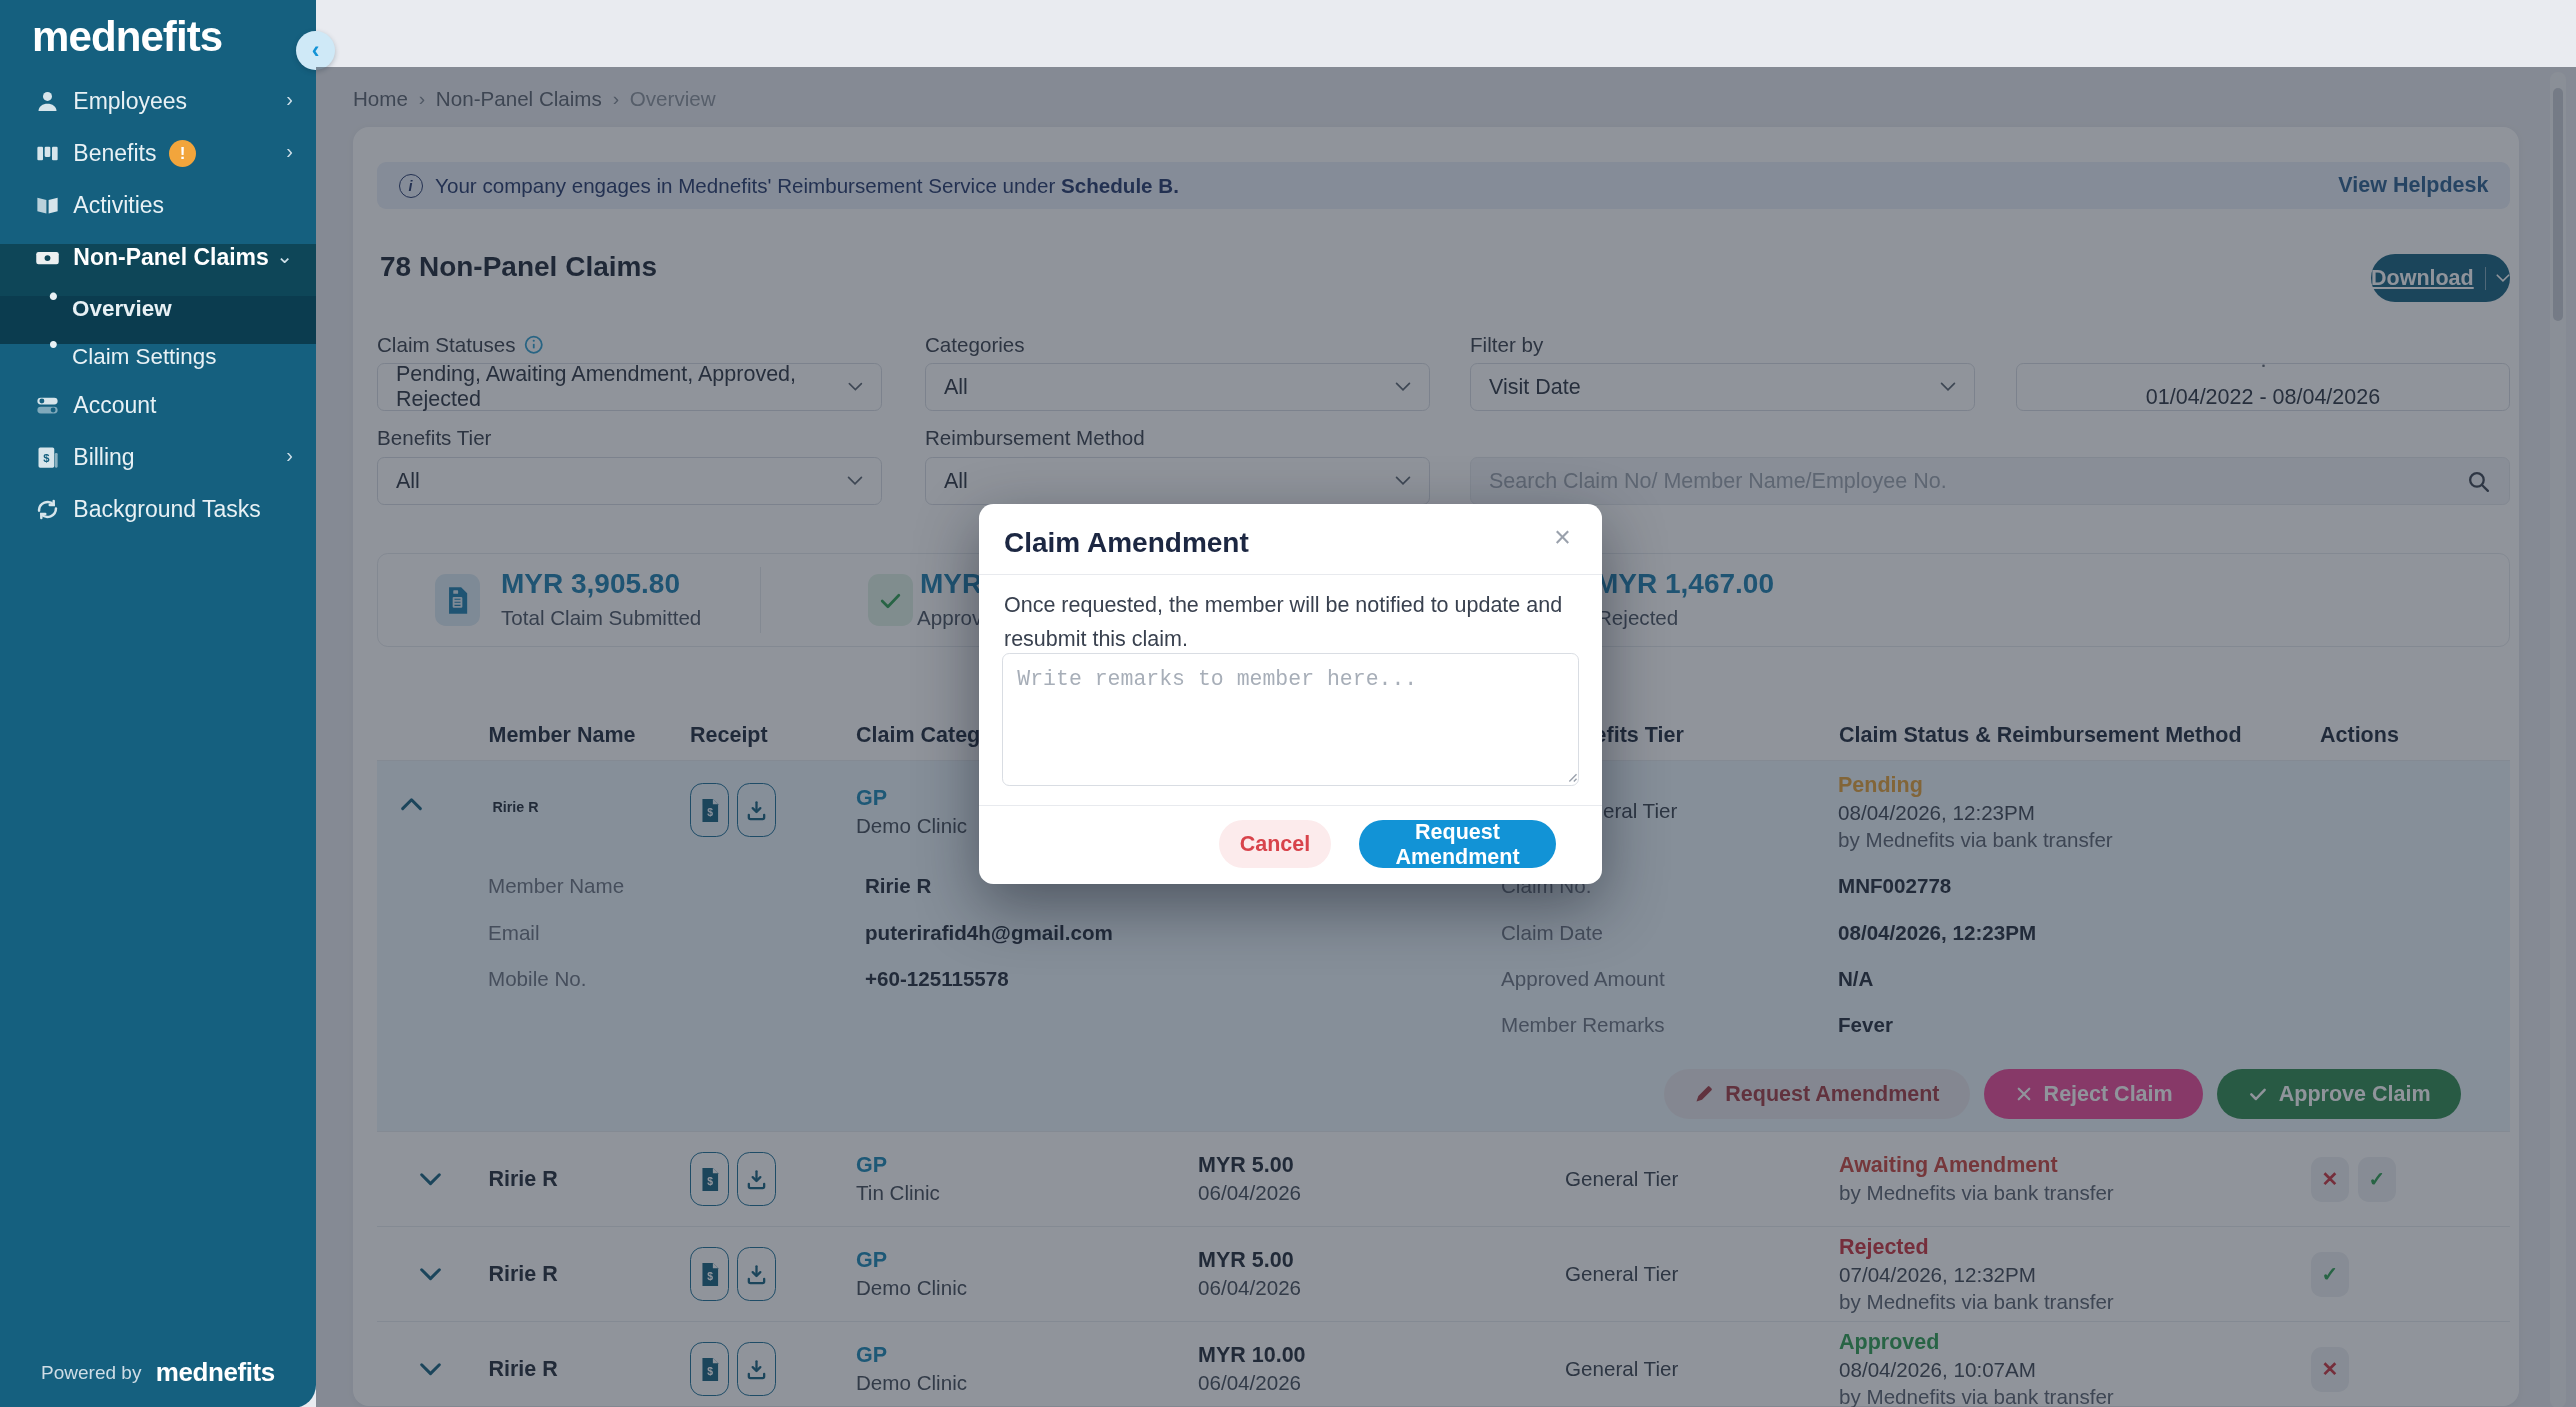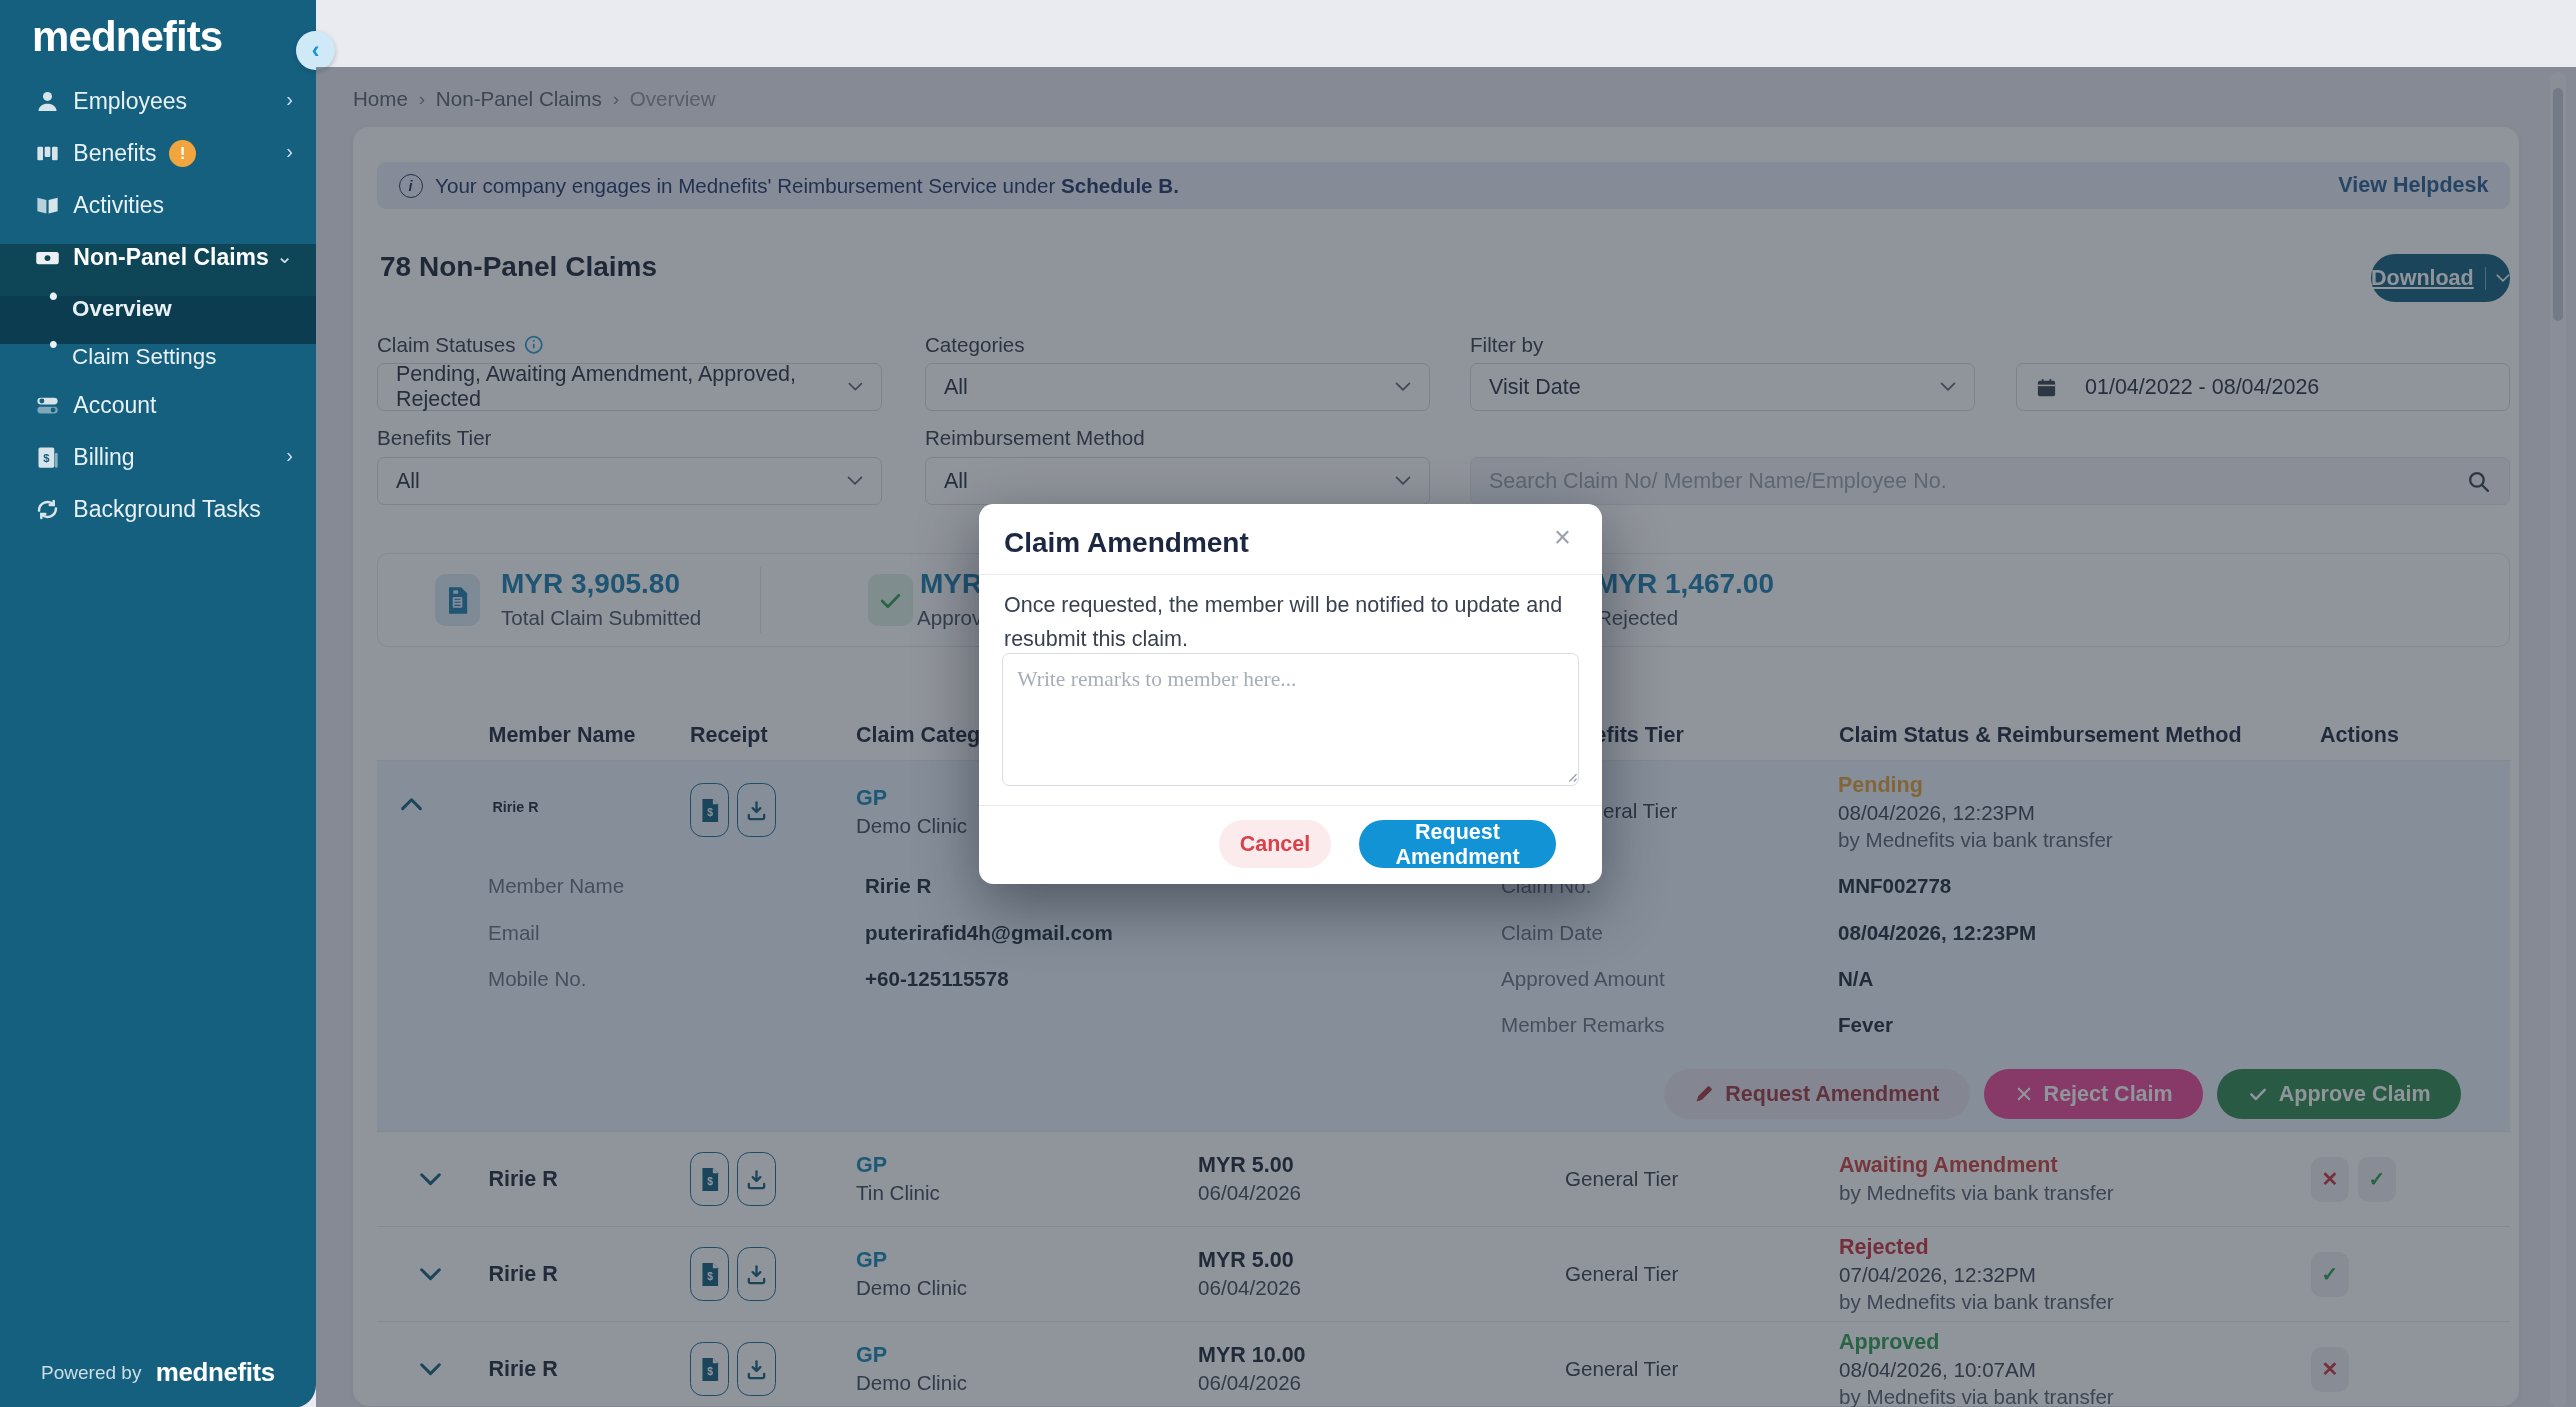--- a/index.html
+++ b/index.html
@@ -119,21 +119,21 @@
   .scroll-thumb { position:absolute; left:2.7px; top:16px; width:10.8px; height:233px; background:#c9cdd4; border-radius:5.4px; }
   
   .overlay { position:absolute; left:316px; top:67px; right:0; bottom:0; background:rgba(34,42,55,.5); z-index:15; }
   .modal { position:absolute; left:979px; top:504px; width:623px; height:380px; background:#fff; border-radius:14.3px; z-index:20;
            box-shadow:0 21.5px 63px rgba(10,18,30,.45); }
   .modal-title { position:absolute; left:25px; top:23px; font-size:28px; font-weight:bold; color:#1c2742; }
   .modal-close { position:absolute; right:20px; top:14.3px; width:39px; height:39px; border:none; background:transparent; font-size:29px; color:#9aa1ac; cursor:pointer; }
   .modal-divider { position:absolute; left:0; right:0; height:0.9px; background:#e8eaee; }
   .modal-body { position:absolute; left:25px; top:84px; width:581px; font-size:21.5px; color:#39414f; line-height:34px; }
   .modal-textarea { position:absolute; left:23px; top:149px; width:577px; height:133px; border:0.9px solid #d9dde3; border-radius:7.2px;
-                    resize:none; padding:12.6px 14.3px; font-family:Liberation Serif, serif; font-size:21.5px; color:#2c3542; }
+                    resize:none; padding:12.6px 14.3px; font-family:Liberation Mono, monospace; font-size:21.5px; color:#2c3542; }
   .modal-textarea::placeholder { color:#a7aeb8; }
   .resize-grip { position:absolute; left:585px; top:265px; pointer-events:none; }
   .modal-footer { position:absolute; left:0; right:0; top:316px; display:flex; justify-content:flex-end; gap:28px; padding-right:46px;margin-left:40px; }
   .btn-cancel { width:112px; height:48px; border:none; border-radius:24px; background:#fcebec; color:var(--cancel-red); font-size:21.5px; font-weight:bold; cursor:pointer; }
   .btn-submit { width:197px; height:48px; border:none; border-radius:24px; background:var(--accent-blue); color:#fff; font-size:21.5px; font-weight:bold; cursor:pointer; }
   svg { display:block; }
 </style>
 </head>
 <body>
 
@@ -283,21 +283,21 @@
     </div>
     <div class="f-label" style="left:1117px; top:206px;">
         <span>Filter by</span>
       </div>
     <div class="f-control" style="left:1117px; top:236px; width:505px;">
       <span>Visit Date</span>
       <svg class="sel-chev" width="16" height="10" viewBox="0 0 22 14" fill="none" stroke="#5a6470" stroke-width="2.4" stroke-linecap="round">
           <path d="M2 2l9 9 9-9"></path>
         </svg>
     </div>
-    <div class="f-control" style="left:1663px; top:236px; width:494px; gap:27px;">
+    <div class="f-control" style="left:1663px; top:236px; width:494px; gap:18px;flex-direction:column;">
       <svg width="23" height="23" viewBox="0 0 24 24" fill="#39424f">
           <rect x="3" y="5" width="18" height="16" rx="2"></rect>
           <rect x="3" y="9" width="18" height="1.6" fill="#fff"></rect>
           <rect x="7" y="3" width="2" height="4" rx="1"></rect>
           <rect x="15" y="3" width="2" height="4" rx="1"></rect>
         </svg>
       <span>01/04/2022 - 08/04/2026</span>
     </div>
     <div class="f-label" style="left:24px; top:299px;">
         <span>Benefits Tier</span>

